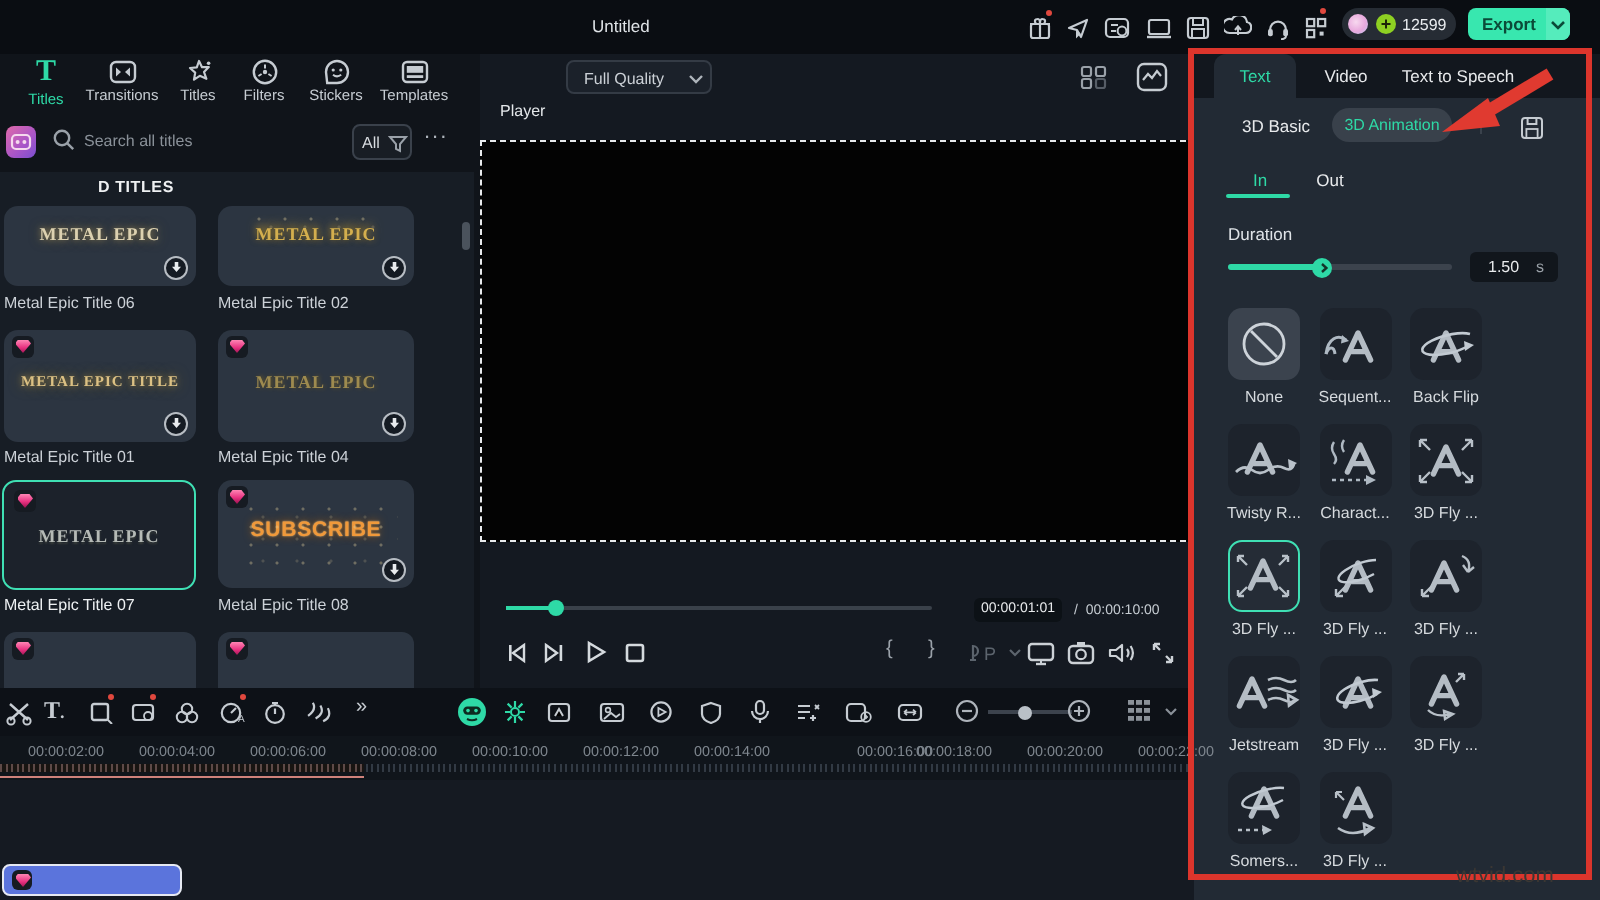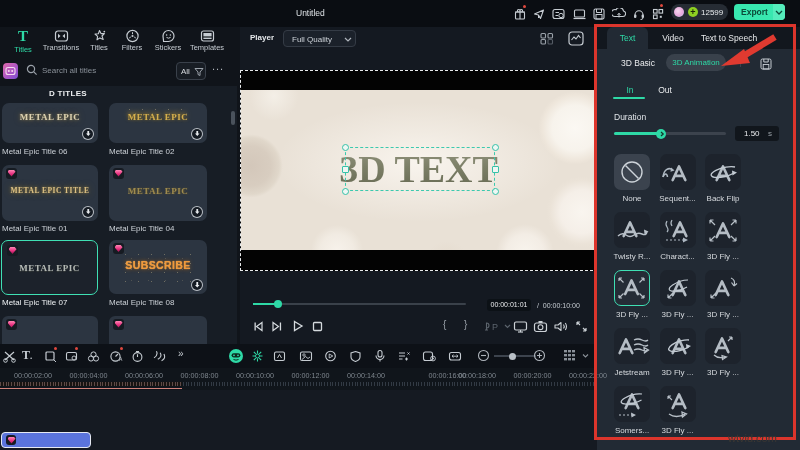--- a/index.html
+++ b/index.html
@@ -211,21 +211,21 @@
       </div>
       <div class="thumb" style="left:109px;top:288.5px;width:98px;height:29px;border-radius:6px 6px 0 0;">
         <div class="gem"></div>
       </div>
     </div>
     <div class="abs" style="left:231px;top:84px;width:4px;height:14px;background:#4a525c;border-radius:2px;"></div>
   </div>
 
   <div class="abs" id="center" style="left:240px;top:27px;width:357px;height:317px;background:#141921;">
     <div class="abs" id="playerbar" style="left:0;top:0;width:357px;height:23px;">
-      <div class="abs" style="left:10px;top:6px;font-size:8px;font-weight:bold;color:#e4e7ea;">Player</div>
+      <div class="abs" style="left:10px;top:24px;font-size:8px;font-weight:normal;color:#e4e7ea;">Player</div>
       <div class="abs" style="left:43px;top:3px;width:73px;height:17px;background:#1b212a;border:1px solid #343b45;border-radius:4px;">
         <div class="abs" style="left:8px;top:3.5px;font-size:8px;color:#ccd1d7;">Full Quality</div>
         <svg class="abs" style="left:60px;top:6px;" width="8" height="5">
             <path d="M1 1 L4 4 L7 1" stroke="#aeb4bb" stroke-width="1.2" fill="none"></path>
           </svg>
       </div>
       <svg class="abs" style="left:300px;top:5px;" width="14" height="13">
           <rect x="1" y="1.5" width="4.5" height="4.5" rx="1" stroke="#9aa1a9" stroke-width="1.1" fill="none"></rect>
           <rect x="8" y="1.5" width="4.5" height="4.5" rx="1" stroke="#9aa1a9" stroke-width="1.1" fill="none"></rect>
           <rect x="1" y="7.5" width="4.5" height="4.5" rx="1" stroke="#9aa1a9" stroke-width="1.1" fill="none"></rect>
@@ -233,42 +233,20 @@
         </svg>
       <svg class="abs" style="left:328px;top:4px;" width="16" height="15">
           <rect x="1" y="1" width="14" height="13" rx="3" stroke="#c6ccd2" stroke-width="1.2" fill="none"></rect>
           <path d="M3.5 9 L6 6 L8 8 L10.5 4.5 L12.5 7" stroke="#c6ccd2" stroke-width="1.1" fill="none"></path>
         </svg>
     </div>
     <div class="abs" id="videozone" style="left:0;top:23px;width:357px;height:260px;">
 
       <div class="abs" style="left:0px;top:20px;width:358px;height:201px;border:1px dashed #e8eaec;background:#030303;"></div>
 
-      <div class="abs" style="left:1px;top:40px;width:355px;height:160px;background:#e9e1d6;overflow:hidden;">
-        <div class="abs" style="left:0;top:0;width:100%;height:100%;
-          background:
-          radial-gradient(circle 38px at 334px 38px, #fbf8f3 0%, #f7f3ec 60%, #eee6db 86%, rgba(243,238,230,0) 96%),
-          radial-gradient(circle 37px at 341px 122px, #f9f5ef 0%, #f5efe8 58%, #ebe3d8 86%, rgba(241,235,226,0) 96%),
-          radial-gradient(circle 32px at 284px 163px, #f8f4ed 0%, #f3ede5 58%, rgba(241,235,226,0) 90%),
-          radial-gradient(circle 29px at 96px 161px, #f7f2eb 0%, #f1ebe2 58%, rgba(240,234,225,0) 90%),
-          radial-gradient(circle 33px at 10px 76px, #d3c7ba 0%, #d8cdc0 60%, #e0d7ca 85%, rgba(221,211,199,0) 96%),
-          radial-gradient(circle 28px at 33px 6px, #f4efe7 0%, rgba(240,234,225,0) 88%),
-          radial-gradient(circle 25px at 206px 172px, #e4dacd 0%, rgba(226,216,204,0) 85%),
-          radial-gradient(ellipse 190px 80px at 50% 45%, rgba(250,246,240,0.9) 0%, rgba(250,246,240,0) 75%);"></div>
-
-        <div class="abs" id="text3d" style="left:0px;top:59.5px;width:355px;text-align:center;font-family:'Liberation Serif',serif;font-weight:bold;font-size:38px;line-height:38px;background:linear-gradient(180deg,#8f917b 0%,#7c7f67 45%,#686b54 100%);-webkit-background-clip:text;background-clip:text;color:transparent;letter-spacing:0px;">3D TEXT</div>
-
-        <div class="abs" style="left:104px;top:57px;width:150px;height:44px;border:1px dashed #3cc9ae;"></div>
-        <div class="hnd" style="left:100.5px;top:53.5px;"></div>
-        <div class="hnd" style="left:250.5px;top:53.5px;"></div>
-        <div class="hnd" style="left:100.5px;top:97.5px;"></div>
-        <div class="hnd" style="left:250.5px;top:97.5px;"></div>
-        <div class="hnd sq" style="left:100.5px;top:75.5px;"></div>
-        <div class="hnd sq" style="left:250.5px;top:75.5px;"></div>
-      </div>
     </div>
     <div class="abs" id="scrubrow" style="left:0;top:266px;width:357px;height:22px;">
       <div class="abs" style="left:13px;top:10px;width:213px;height:2px;background:#3a414a;border-radius:1px;"></div>
       <div class="abs" style="left:13px;top:10px;width:25px;height:2px;background:#2ed9a6;"></div>
       <div class="abs" style="left:34px;top:7px;width:8px;height:8px;border-radius:50%;background:#2ed9a6;"></div>
       <div class="abs" style="left:247px;top:6px;width:44px;height:12px;background:#0c1116;border-radius:3px;text-align:center;font-size:7px;line-height:12px;color:#e8eaec;">00:00:01:01</div>
       <div class="abs" style="left:297px;top:8.5px;font-size:7px;color:#c6ccd2;">/&nbsp; 00:00:10:00</div>
     </div>
     <div class="abs" id="transport" style="left:0;top:288px;width:357px;height:29px;">
       <svg class="abs" style="left:12px;top:5px;" width="13" height="13">

